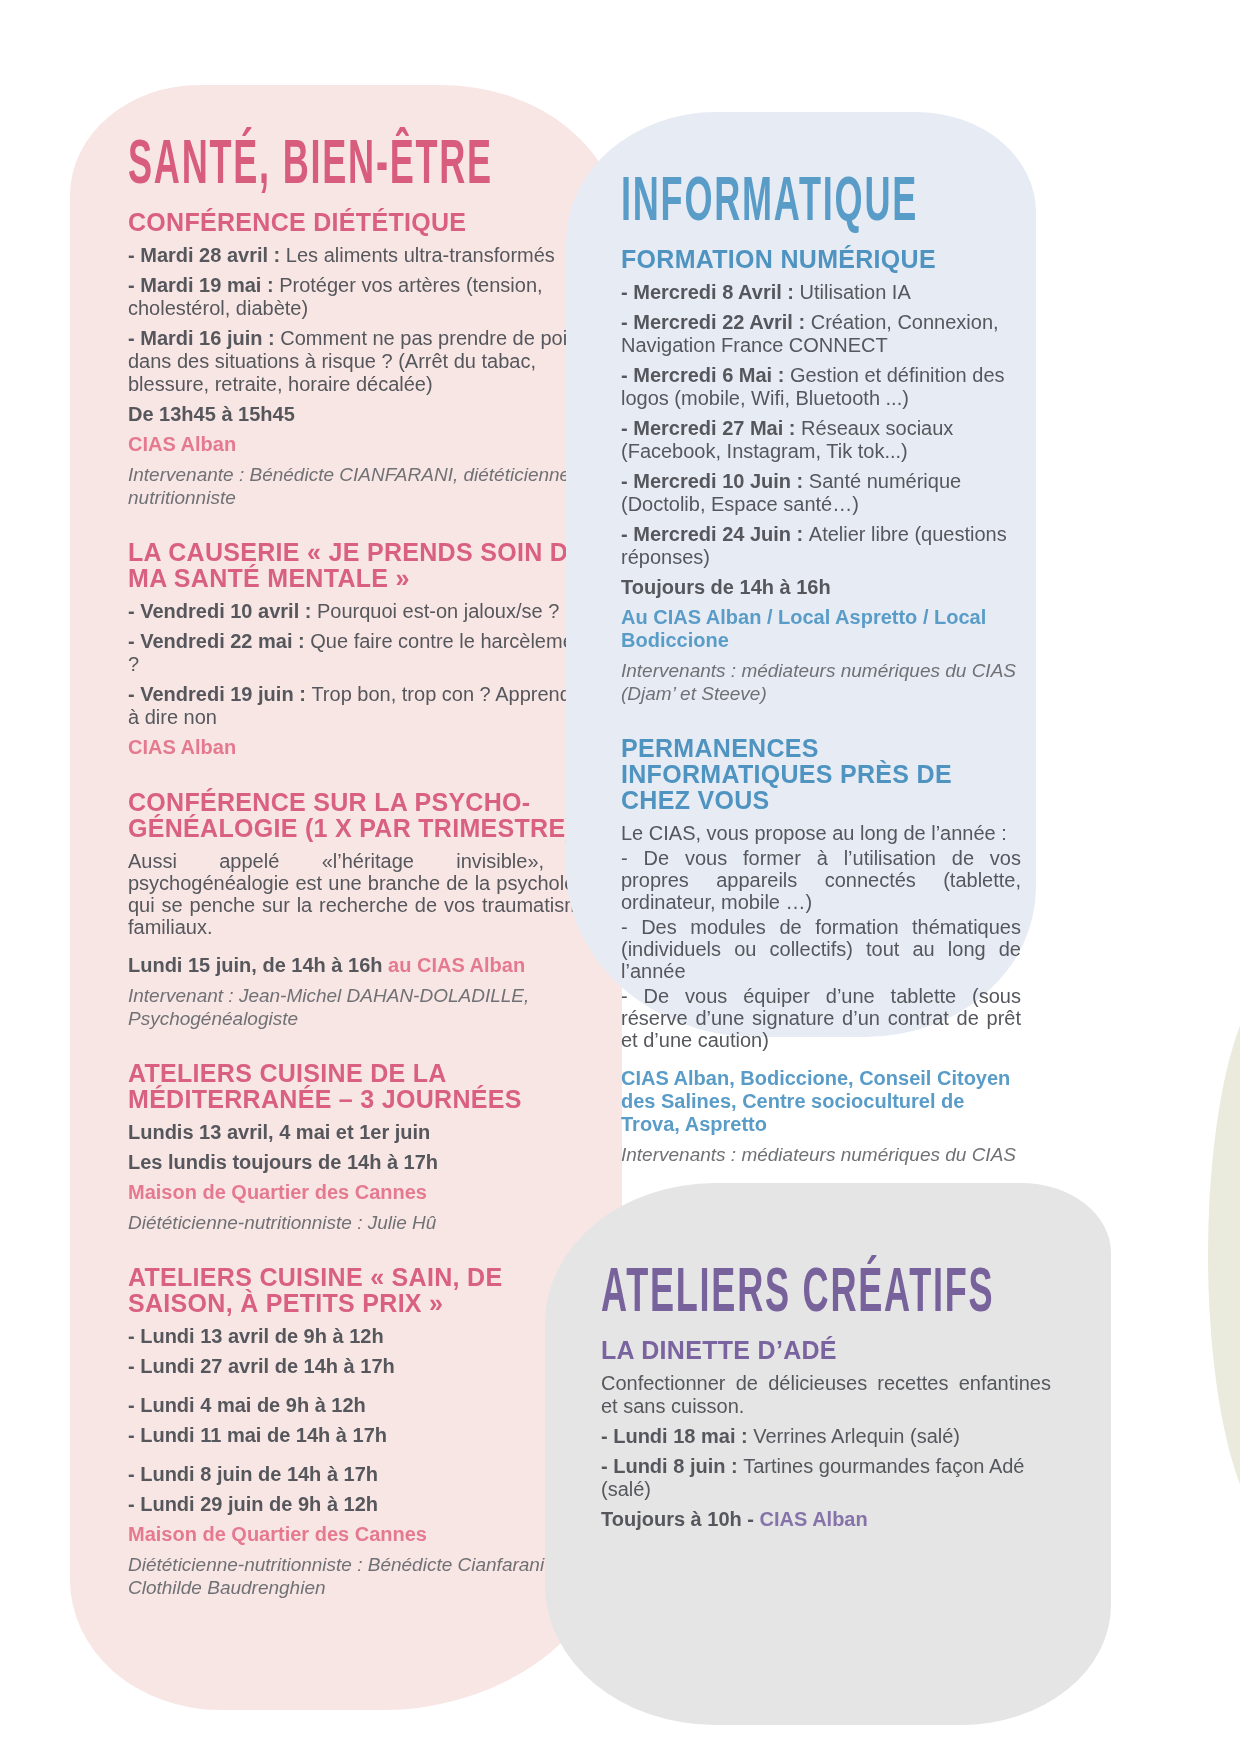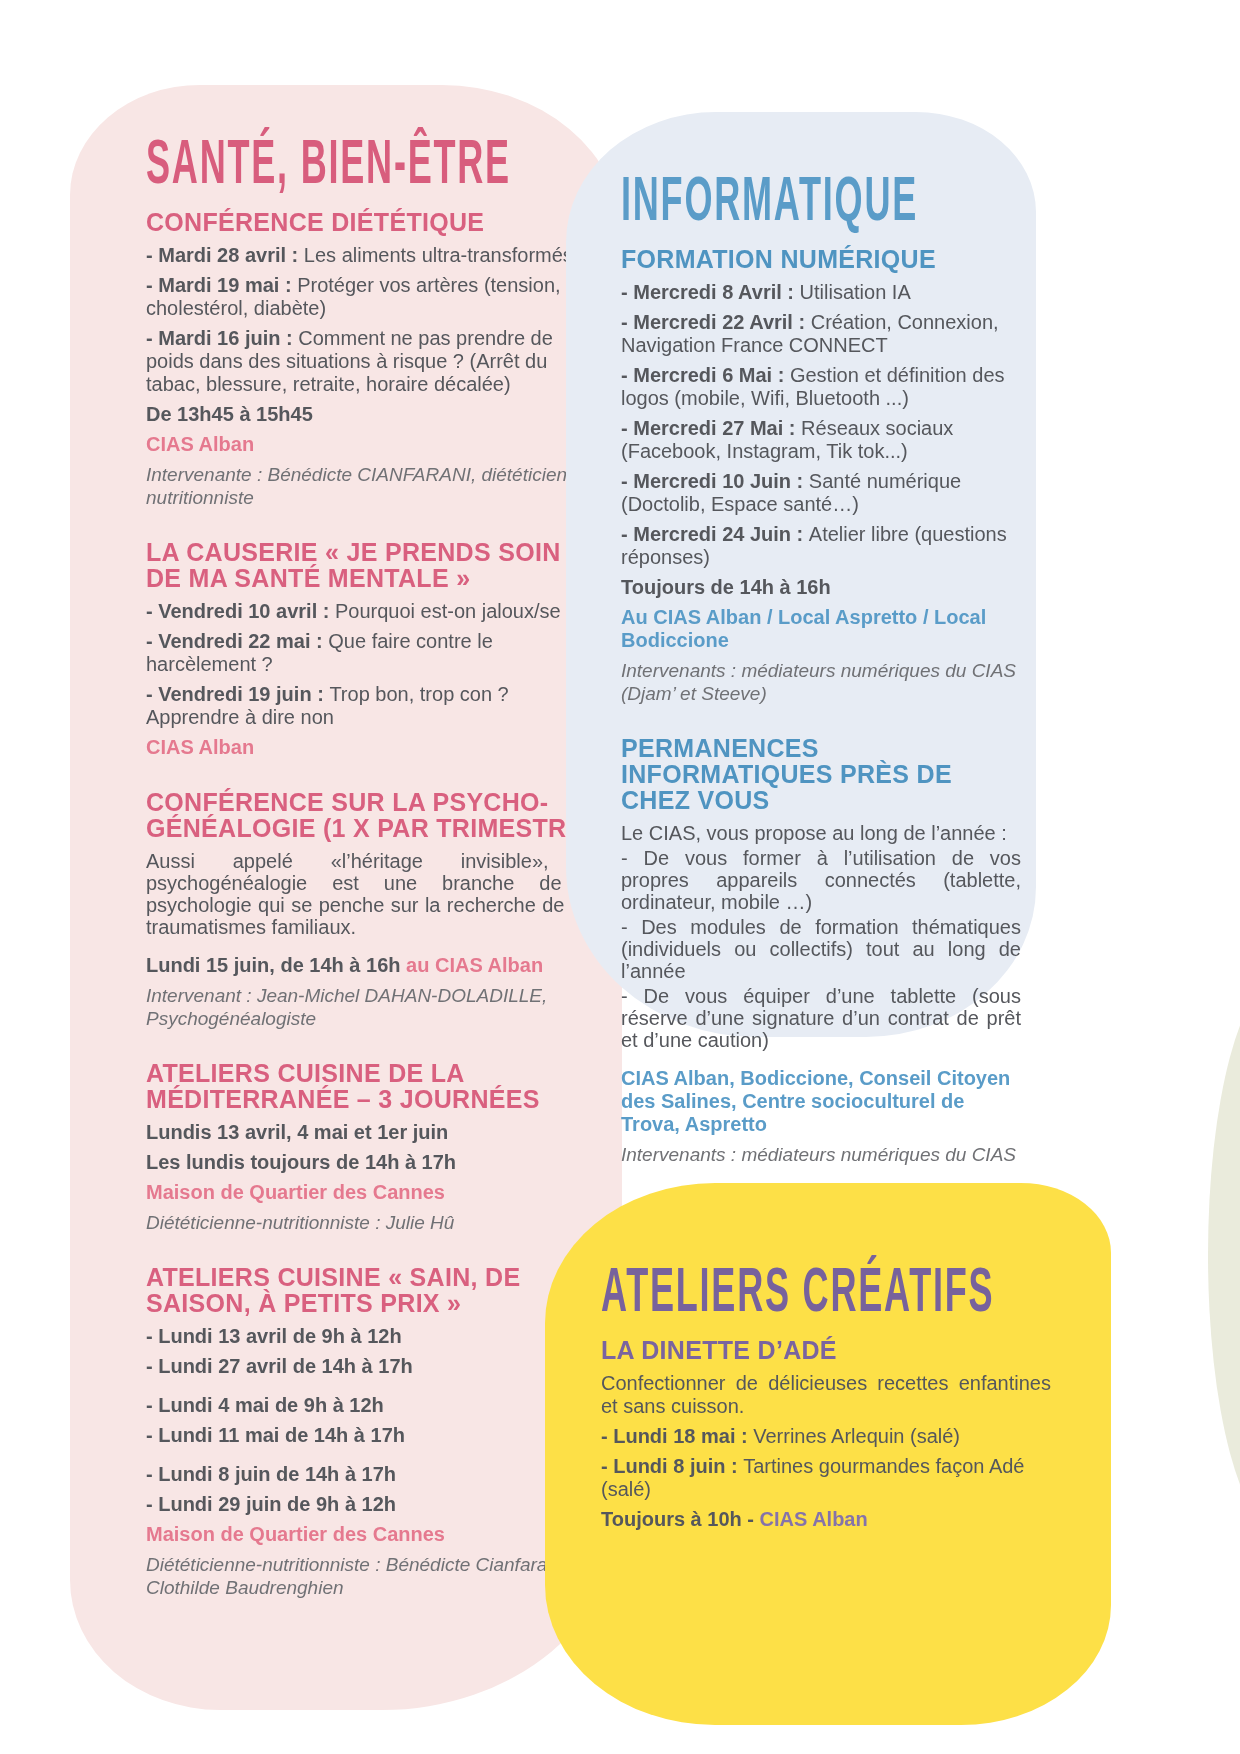--- a/index.html
+++ b/index.html
@@ -8,31 +8,31 @@
     width:1240px;height:1754px;
     overflow:hidden;
     background:#ffffff;
     font-family:"Liberation Sans",sans-serif;
   }
   .blob{position:absolute;box-sizing:border-box;}
   .blob-pink{
     left:70px;top:85px;width:552px;height:1625px;
     background:#f8e6e5;
     border-radius:130px 180px 240px 150px / 110px 150px 200px 130px;
-    padding:42px 20px 30px 76px;
+    padding:42px 20px 30px 58px;
   }
   .blob-blue{
     left:566px;top:112px;width:470px;height:925px;
     background:#e7ecf4;
     border-radius:150px 120px 170px 190px / 130px 100px 150px 170px;
     padding:52px 15px 30px 55px;
   }
   .blob-purple{
     left:545px;top:1183px;width:566px;height:542px;
-    background:#fde047;
+    background:#e5e5e5;
     border-radius:170px 90px 150px 170px / 140px 70px 120px 140px;
     padding:72px 60px 30px 56px;
   }
   .blob-olive{
     left:1208px;top:975px;width:150px;height:560px;
     background:#eaebdc;
     border-radius:50%;
   }
   .title-wrap{height:82px;}
   .display{

